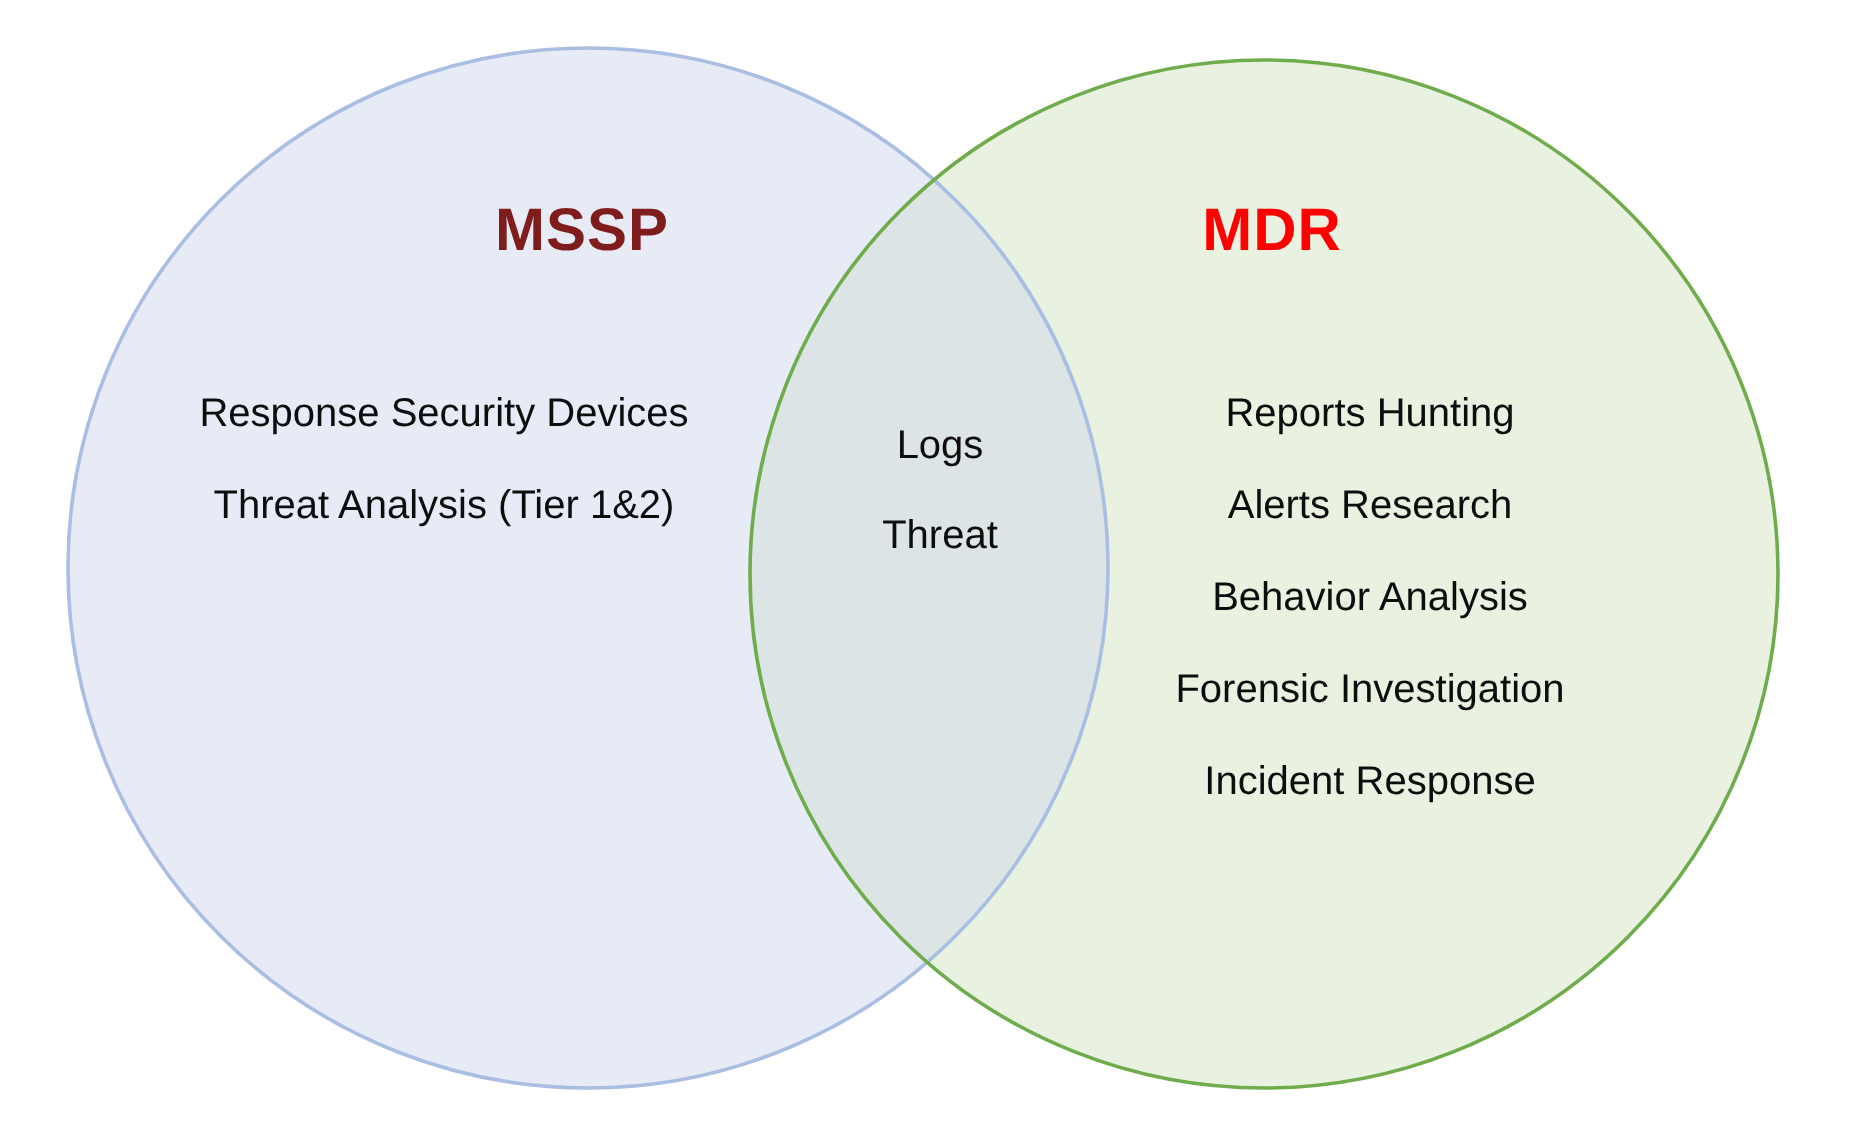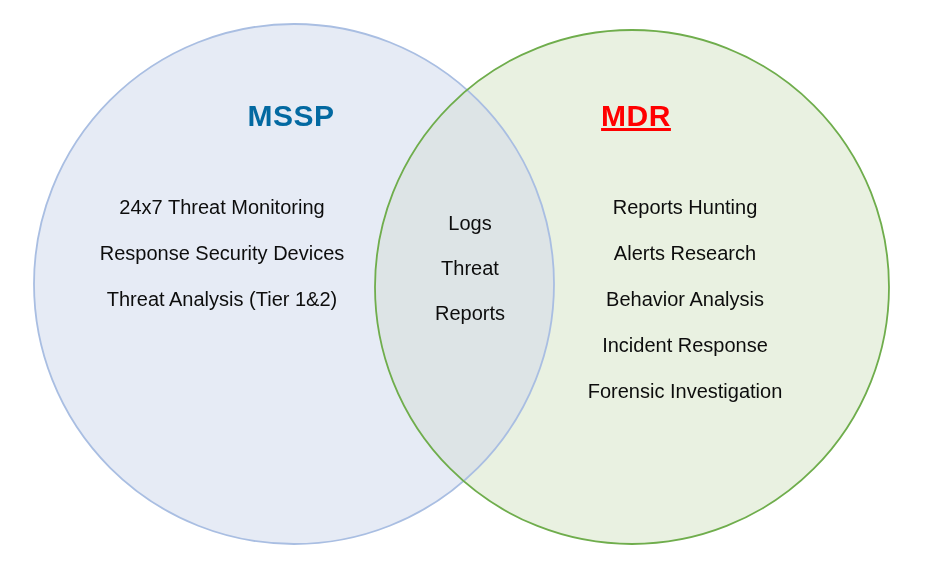--- a/index.html
+++ b/index.html
@@ -25,21 +25,21 @@
   .title {
     position: absolute;
     width: 250px;
     text-align: center;
     font-size: 30px;
     font-weight: 700;
     line-height: 42px;
     letter-spacing: 0.5px;
   }
   .title-left  { left: 166px; top: 95px; }
-  .title-right { left: 511px; top: 95px; text-decoration: underline; }
+  .title-right { left: 511px; top: 95px; }
   .col {
     position: absolute;
     list-style: none;
     margin: 0;
     padding: 0;
     text-align: center;
     font-size: 20px;
     line-height: 46px;
   }
   .col-left   { left: 60px;  top: 184px; width: 324px; }
@@ -54,37 +54,35 @@
   <svg class="venn-svg" viewBox="0 0 926 563" xmlns="http://www.w3.org/2000/svg" aria-hidden="true">
 
     <circle cx="294" cy="284" r="260" stroke="none" fill="#E6EBF5"></circle>
     <circle cx="632" cy="287" r="257" stroke="none" fill="#E9F1E1"></circle>
     <path d="M 467 89.9 A 257 257 0 0 0 463.6 481.1 A 260 260 0 0 0 467 89.9 Z" stroke="none" fill="#DDE4E6"></path>
 
     <circle cx="294" cy="284" r="260" fill="none" stroke-width="1.8" stroke="#A9BEE2"></circle>
     <circle cx="632" cy="287" r="257" fill="none" stroke-width="1.8" stroke="#6FAD4C"></circle>
   </svg>
 
-  <div class="title title-left" style="color: #0369a1;">MSSP</div>
+  <div class="title title-left" style="color: #7f1d1d;">MSSP</div>
 
   <div class="title title-right" style="color: rgb(255, 0, 0);">MDR</div>
 
   <ul class="col col-left">
-    <li>24x7 Threat Monitoring</li>
     <li>Response Security Devices</li>
     <li>Threat Analysis (Tier 1&amp;2)</li>
   </ul>
 
   <ul class="col col-center">
     <li>Logs</li>
     <li>Threat</li>
-    <li>Reports</li>
   </ul>
 
   <ul class="col col-right">
     <li>Reports Hunting</li>
     <li>Alerts Research</li>
     <li>Behavior Analysis</li>
+    <li>Forensic Investigation</li>
     <li>Incident Response</li>
-    <li>Forensic Investigation</li>
   </ul>
 
 </div>
 
 </body></html>

